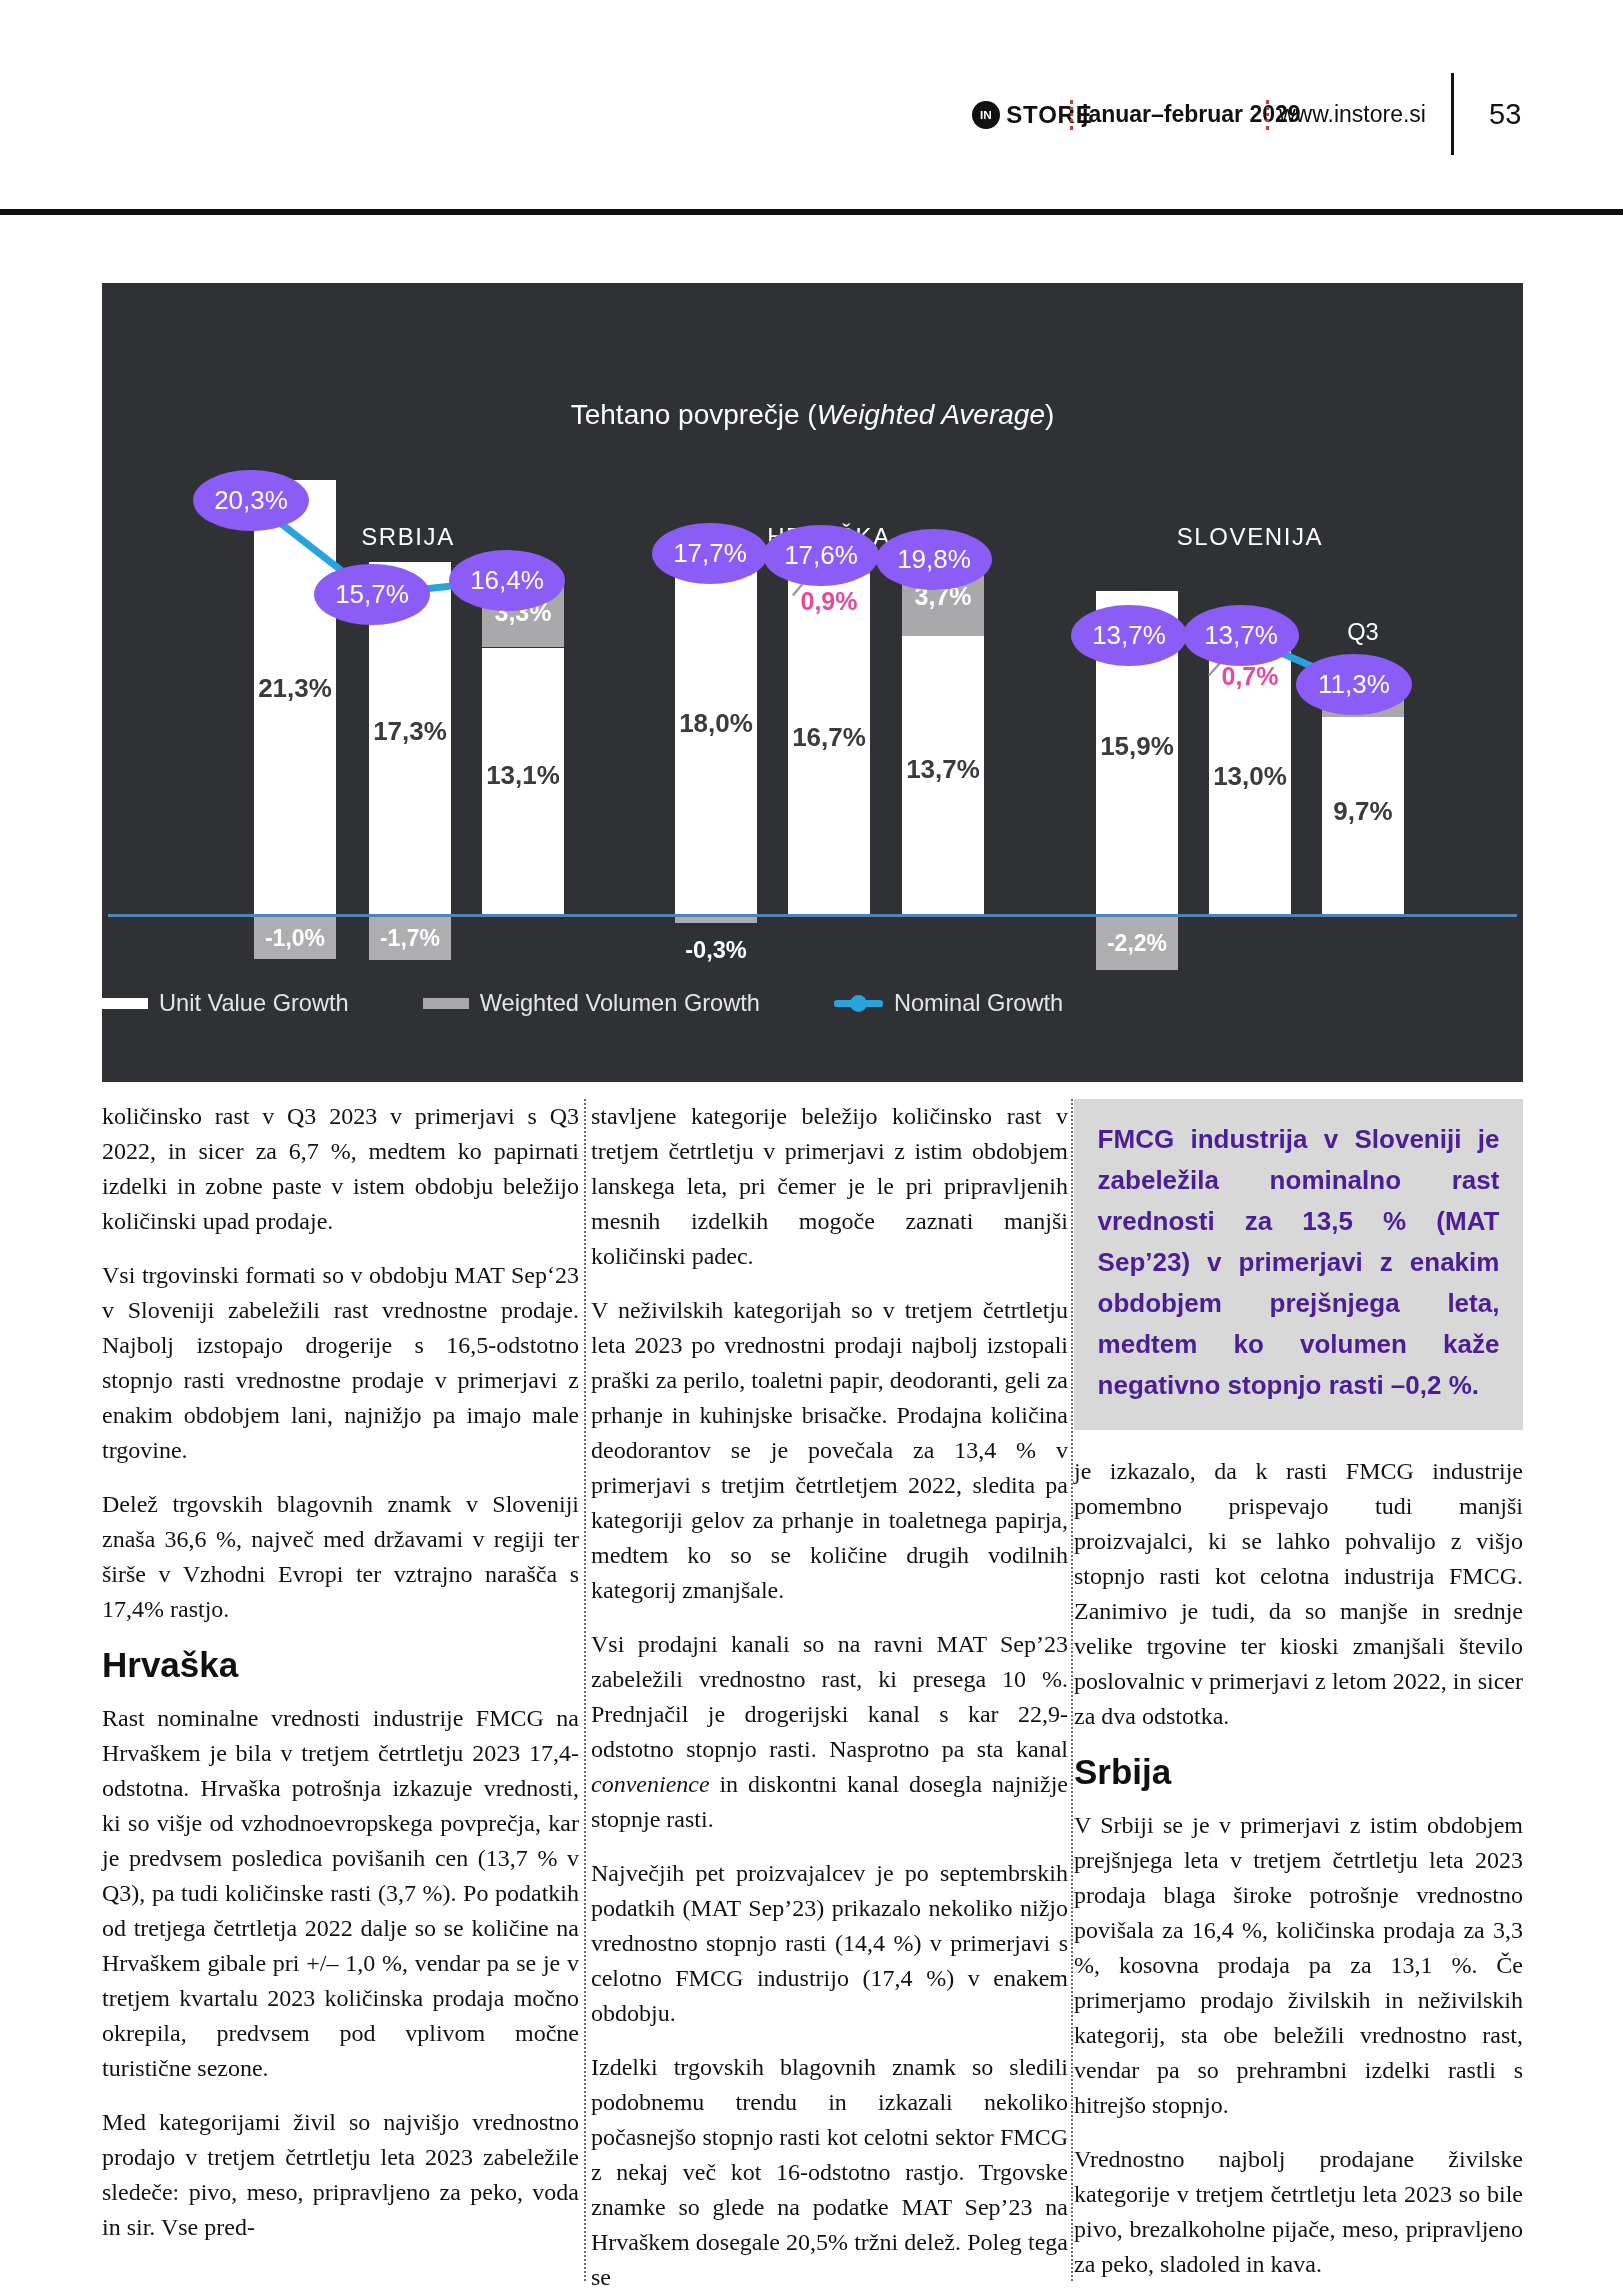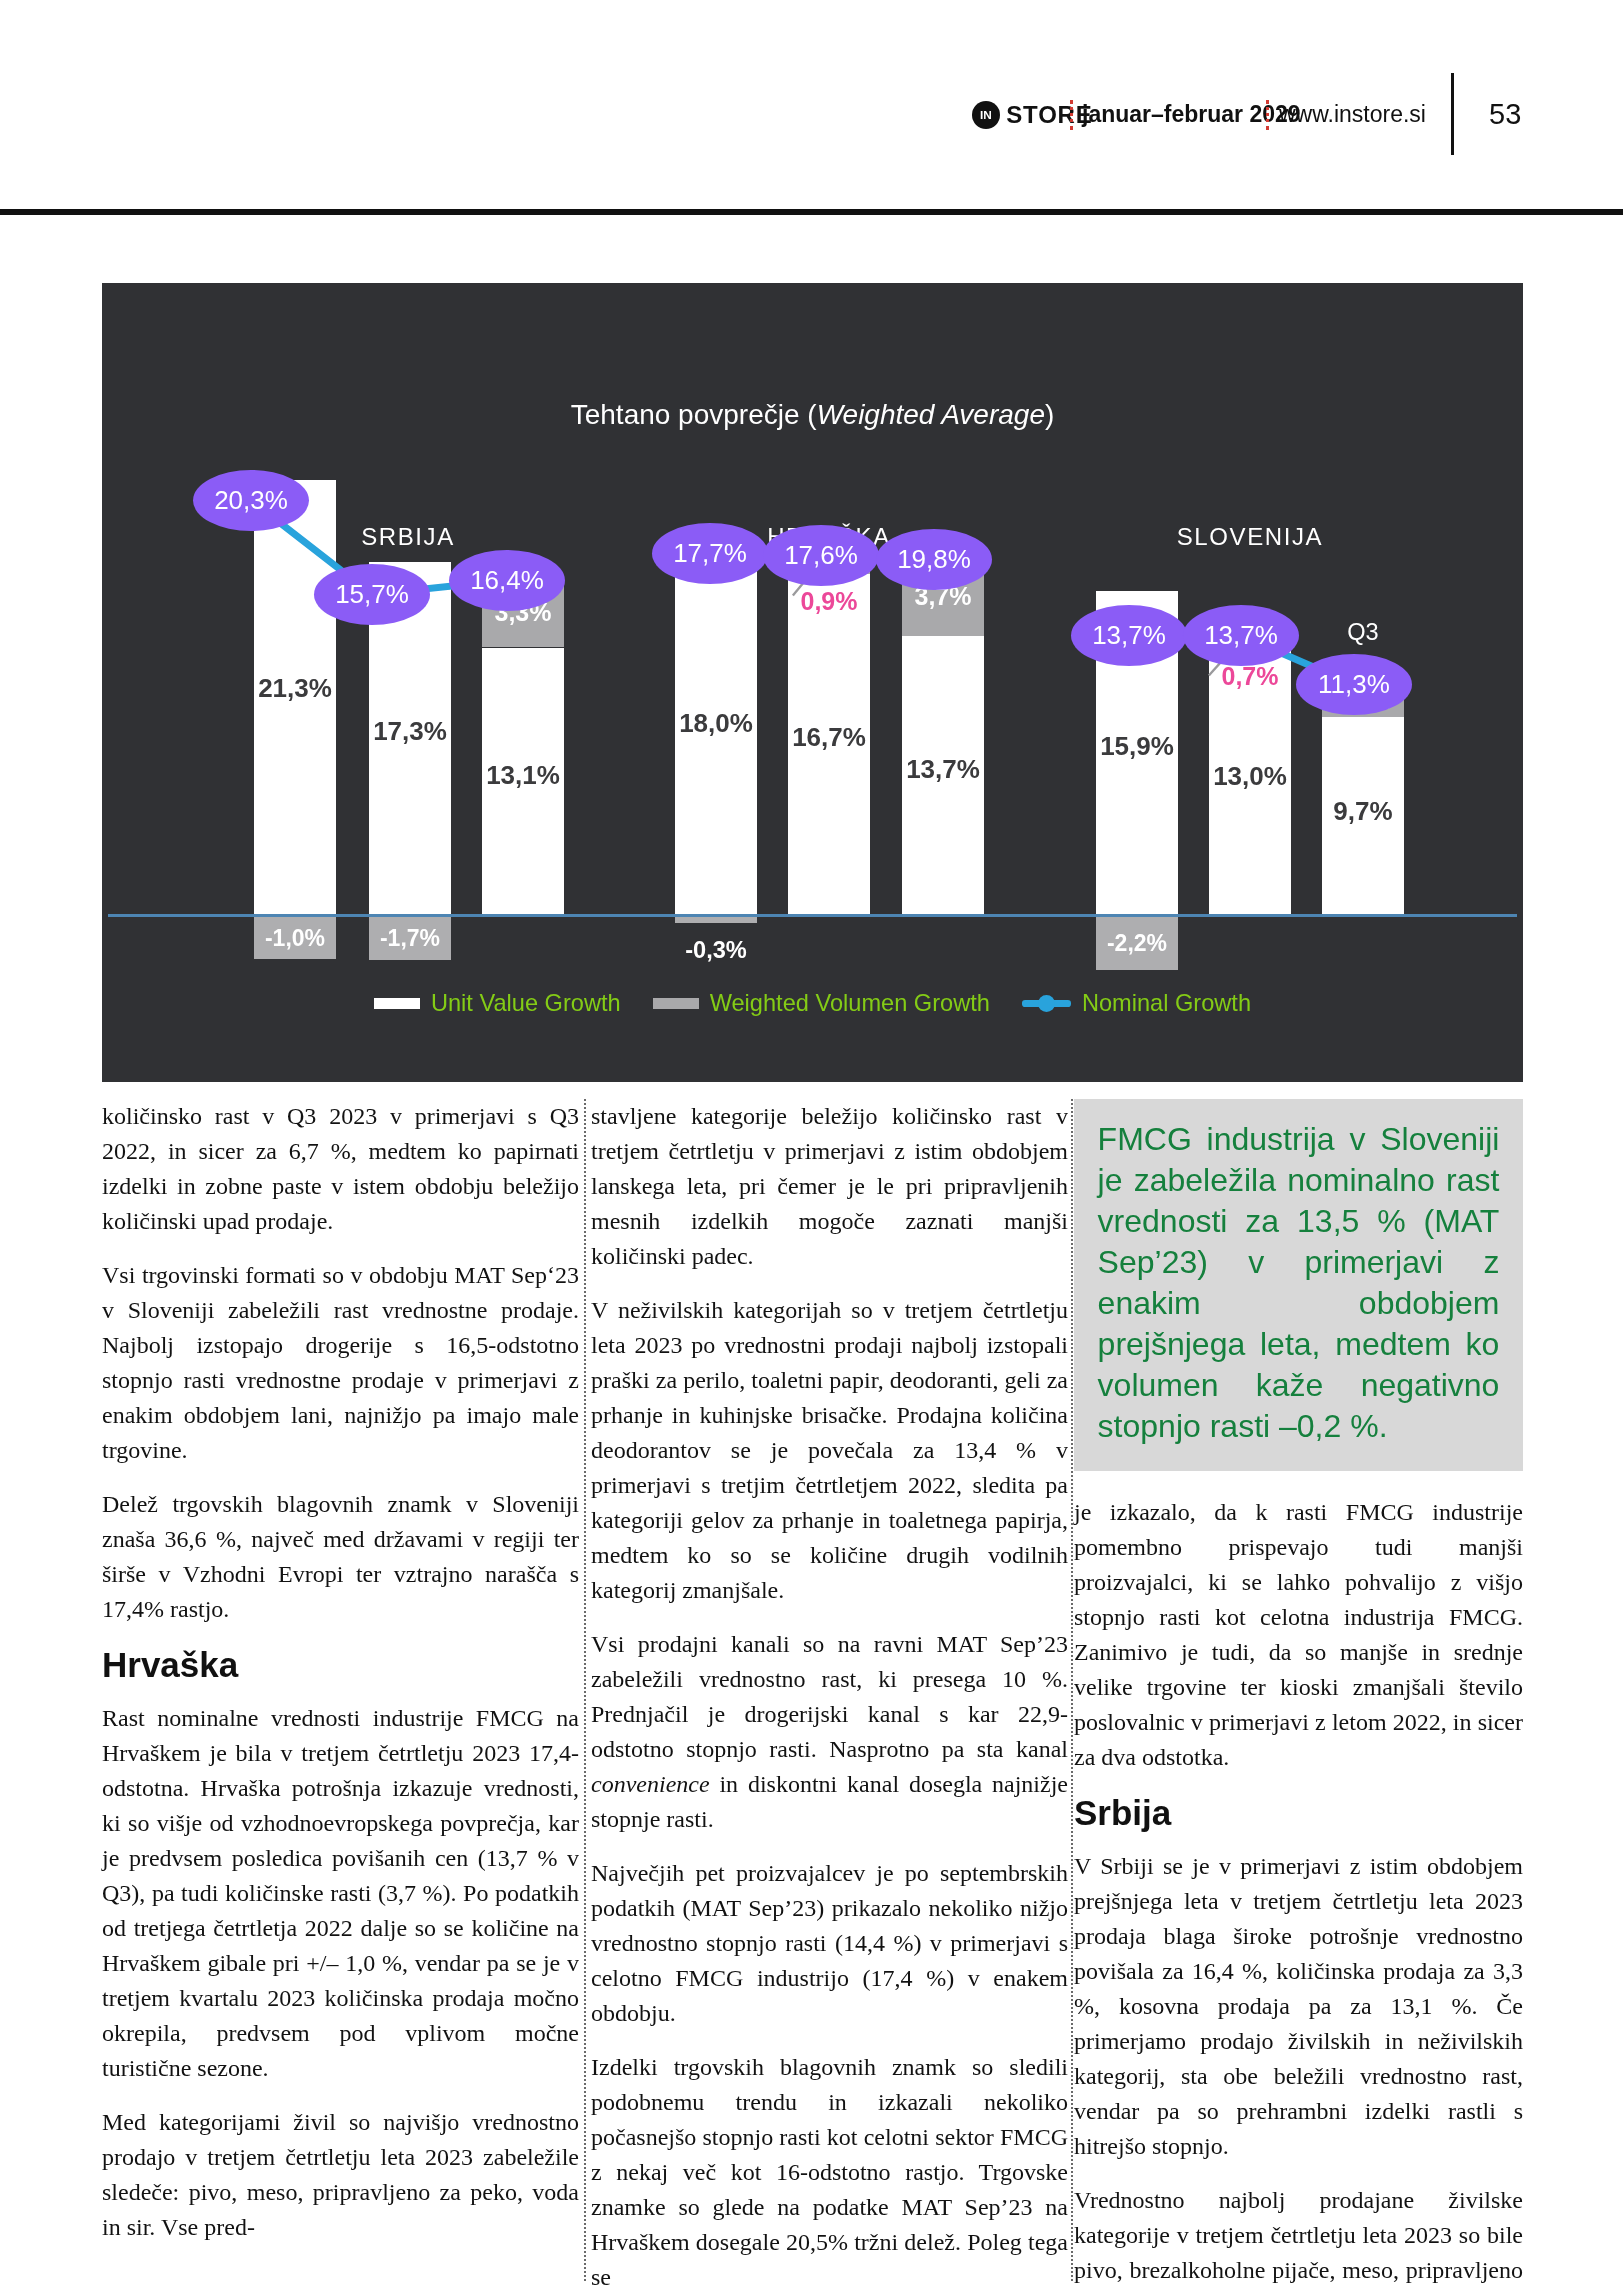--- a/index.html
+++ b/index.html
@@ -35,39 +35,39 @@
   .baseline{position:absolute;left:6.3px;width:1409px;height:3.1px;background:#4d85b3;}
   .bar-label{position:absolute;width:126px;text-align:center;color:#3b3b3d;
              font-size:26px;font-weight:700;}
   .cap-label{position:absolute;width:126px;text-align:center;color:#ffffff;
              font-size:25px;font-weight:700;}
   .cap-label-dark{position:absolute;width:126px;text-align:center;color:#ec4899;
              font-size:25px;font-weight:700;}
   .oval{position:absolute;width:116px;height:61px;border-radius:50%;background:#8b5cf6;
         display:flex;align-items:center;justify-content:center;color:#fff;font-size:26px;font-weight:400;}
   .chart-svg{position:absolute;left:0;top:0;}
-  .legend{position:absolute;left:0;top:707px;width:1421px;display:flex;justify-content:center;
-          align-items:center;gap:32px;color:#84cc16;font-size:23.6px;}
+  .legend{position:absolute;left:0;top:707px;width:1421px;display:flex;justify-content:flex-start;
+          align-items:center;gap:74px;color:#e5e5e5;font-size:23.6px;}
   .legend-item{display:flex;align-items:center;gap:11px;}
   .sw-white{width:46px;height:11px;background:#fff;}
   .sw-gray{width:46px;height:11px;background:#a9a9ab;}
   .sw-line{position:relative;width:49px;height:20.4px;}
   .sw-line .ln{position:absolute;left:0;top:7px;width:49px;height:6.3px;border-radius:3.1px;background:#29a3dc;}
   .sw-line .dt{position:absolute;left:15.7px;top:1.6px;width:17.3px;height:17.3px;border-radius:50%;background:#29a3dc;}
   
   .col{position:absolute;top:1099px;font-family:"Liberation Serif", serif;font-size:24px;
        line-height:35px;color:#121212;text-align:justify;}
   .col p{margin:0 0 19px 0;}
   .col h2{font-family:"Liberation Sans", sans-serif;font-size:35px;font-weight:700;color:#111;
           margin:11px 0 17.3px 0;line-height:38px;text-align:left;}
   .col .ital{font-style:italic;}
   .col-sep{position:absolute;top:1099px;height:1182px;width:0;border-left:2.4px dotted #6a6a6a;}
-  .hl-box{background:#d8d8d8;font-family:"Liberation Sans", sans-serif;font-size:32px;
-          line-height:41px;color:#15803d;padding:20.4px 23.6px 23.6px 23.6px;margin:0 0 23.6px 0;
-          text-align:justify;font-weight:400;}
+  .hl-box{background:#d8d8d8;font-family:"Liberation Sans", sans-serif;font-size:26px;
+          line-height:41px;color:#4c1d95;padding:20.4px 23.6px 23.6px 23.6px;margin:0 0 23.6px 0;
+          text-align:justify;font-weight:700;}
 </style>
 </head>
 <body>
 
 <div class="page">
 
   <div class="header">
     <div class="hdr-item logo-wrap">
       <div class="logo-circle">IN</div>
       <div class="logo-text">STORE</div>

